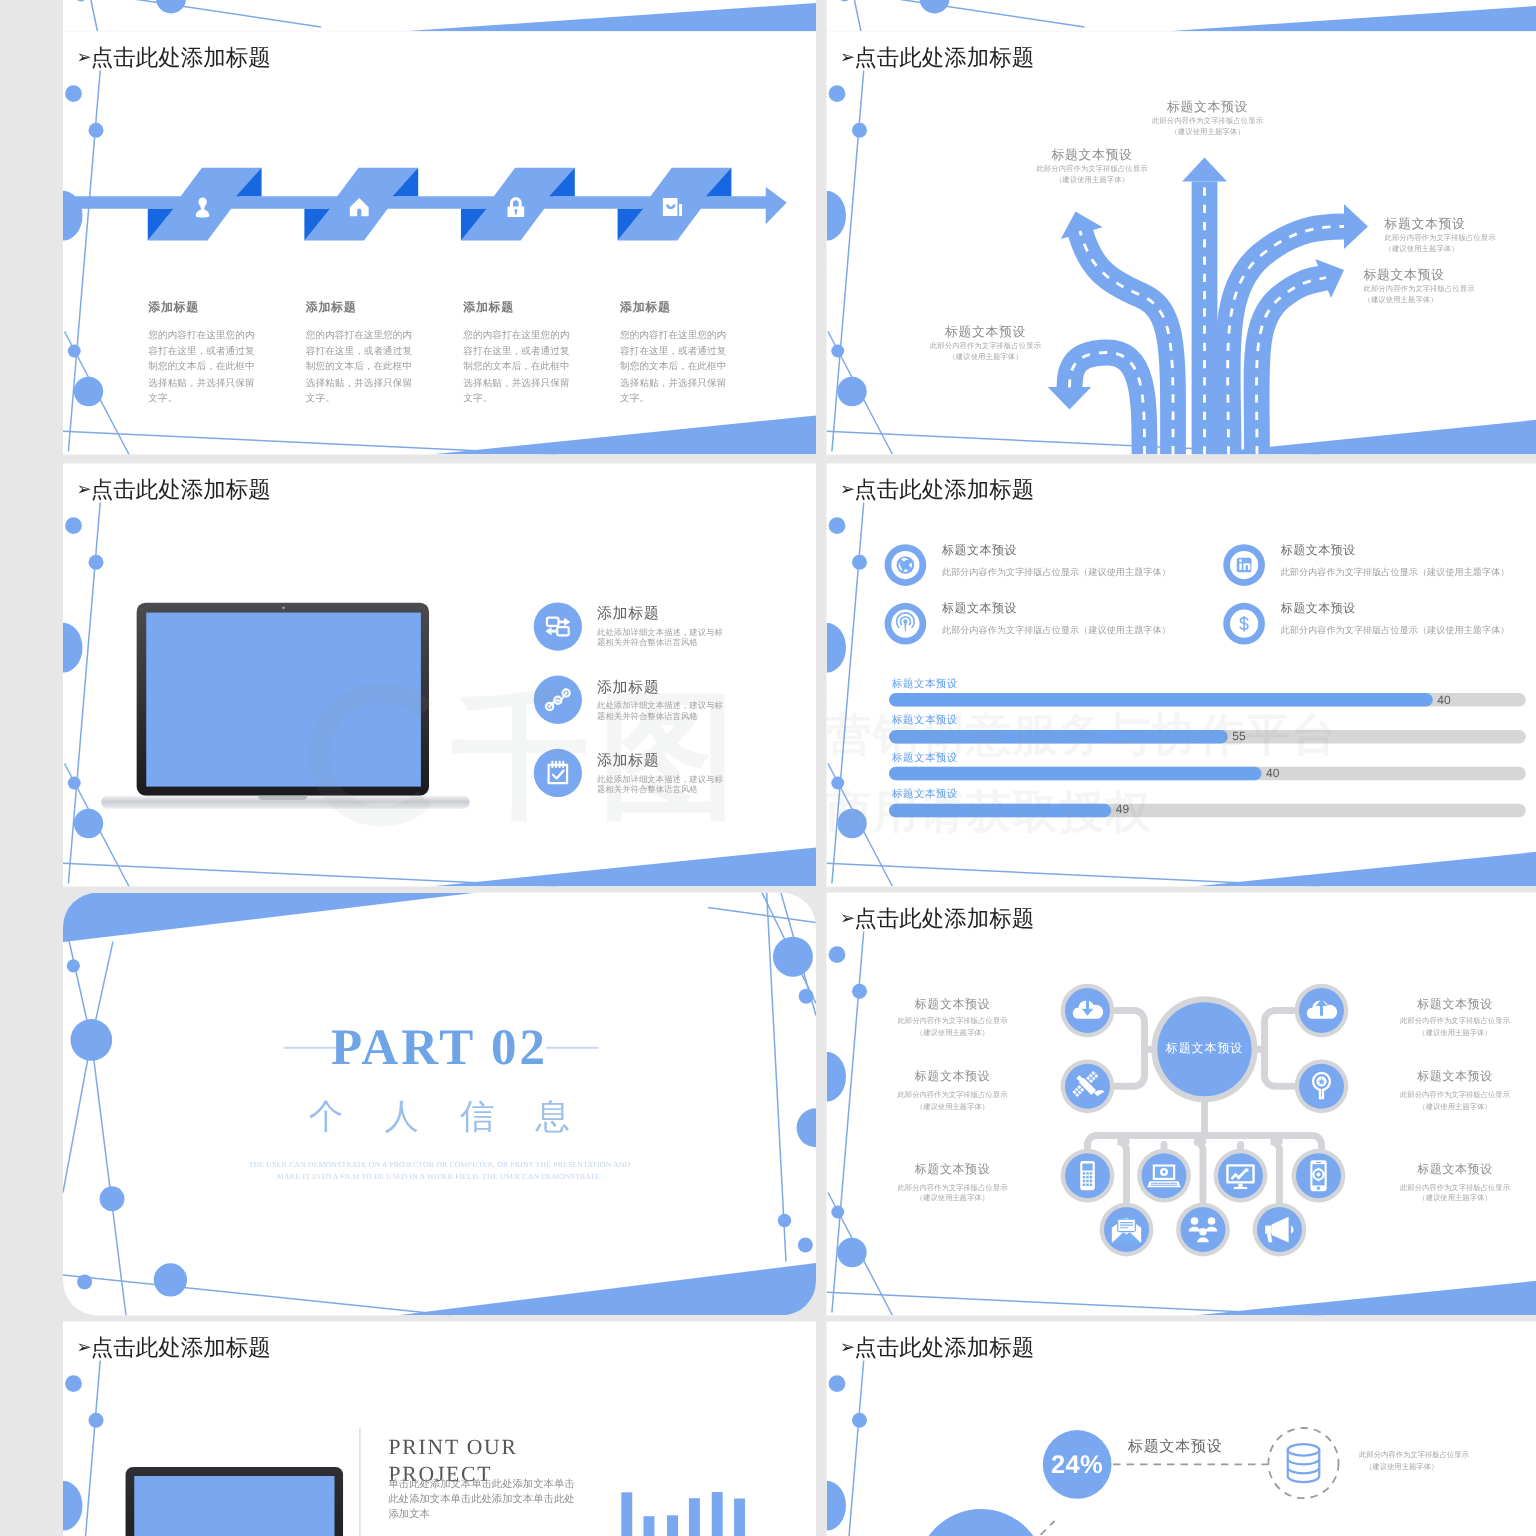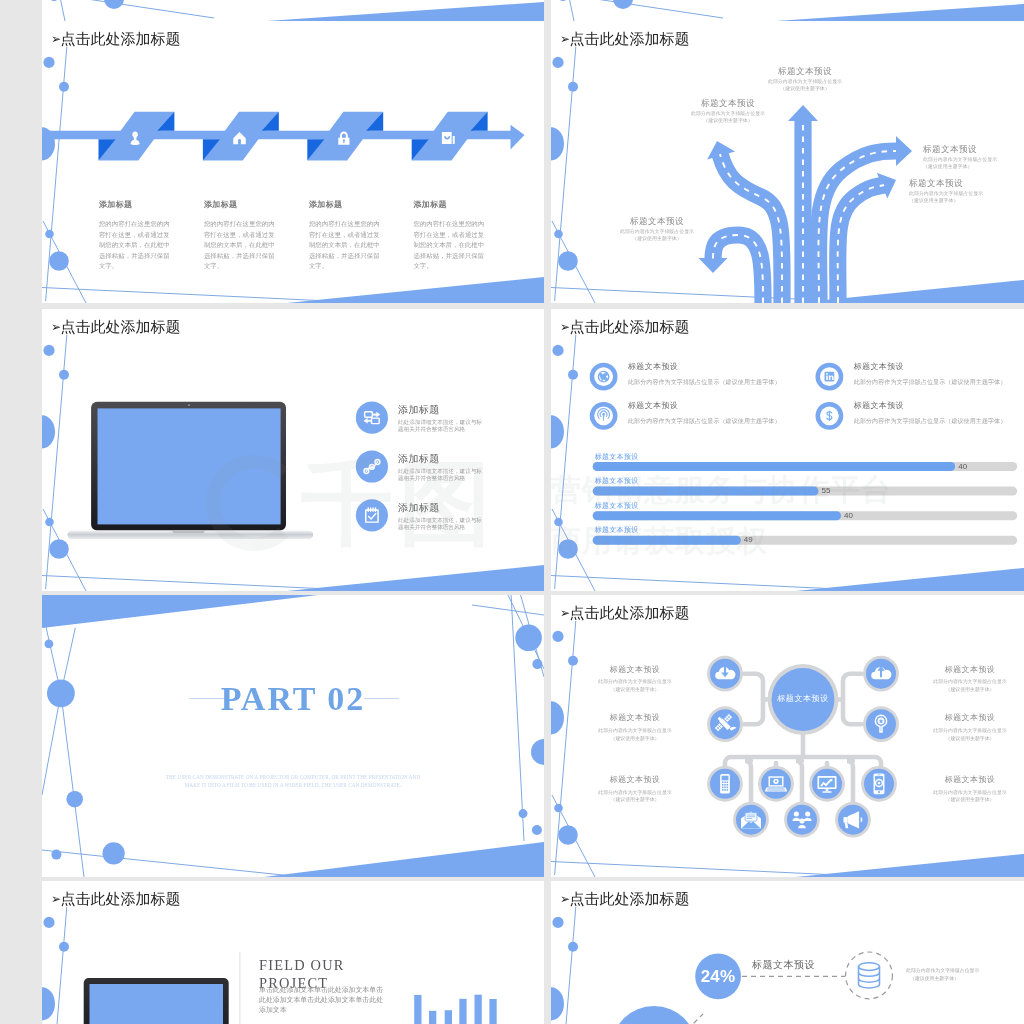--- a/index.html
+++ b/index.html
@@ -313,21 +313,21 @@
       <div class="t" style="left:302.79999999999995px;top:108.8px;line-height:6px;font-size:6px;color:#9f9f9f;letter-spacing:.1px;">此部分内容作为文字排版占位显示（建议使用主题字体）</div>
       <div class="t" style="left:43.7px;top:143.5px;line-height:7px;font-size:7px;color:#5b9bf0;letter-spacing:.3px;">标题文本预设</div>
       <div class="t" style="left:407.22299999999996px;top:153.5px;line-height:8px;font-size:8px;color:#585858;">40</div>
       <div class="t" style="left:43.7px;top:168.1px;line-height:7px;font-size:7px;color:#5b9bf0;letter-spacing:.3px;">标题文本预设</div>
       <div class="t" style="left:270.534px;top:178.1px;line-height:8px;font-size:8px;color:#585858;text-align:center;">55</div>
       <div class="t" style="left:43.7px;top:192.7px;line-height:7px;font-size:7px;color:#5b9bf0;letter-spacing:.3px;">标题文本预设</div>
       <div class="t" style="left:293.03249999999997px;top:202.7px;line-height:8px;font-size:8px;color:#585858;">40</div>
       <div class="t" style="left:43.7px;top:217.3px;line-height:7px;font-size:7px;color:#5b9bf0;letter-spacing:.3px;">标题文本预设</div>
       <div class="t" style="left:192.8505px;top:227.3px;line-height:8px;font-size:8px;color:#585858;">49</div>
     </div>
-    <div class="slide" style="left:6px;top:595px;">
+    <div class="slide" style="left:6px;top:595px;border-radius:23px;">
       <svg width="502" height="282" viewBox="0 0 502 282" style="position:absolute;left:0;top:0;">
         <path d="M 0,0 L 276,0 L 0,33 Z" fill="#79a8f0"></path>
         <path d="M 502,247 L 502,282 L 222,282 Z" fill="#79a8f0"></path>
         <line x1="33.3" y1="32.8" x2="18.9" y2="98.3" stroke="#7ea9e4" stroke-width="1"></line>
         <line x1="18.9" y1="98.3" x2="42" y2="282" stroke="#7ea9e4" stroke-width="1"></line>
         <line x1="4" y1="32" x2="18.9" y2="98.3" stroke="#7ea9e4" stroke-width="1"></line>
         <line x1="18.9" y1="98.3" x2="0" y2="200" stroke="#7ea9e4" stroke-width="1"></line>
         <line x1="0" y1="255" x2="260" y2="282" stroke="#7ea9e4" stroke-width="1"></line>
         <line x1="469" y1="-2" x2="482" y2="246" stroke="#7ea9e4" stroke-width="1"></line>
         <line x1="502" y1="74" x2="465" y2="-2" stroke="#7ea9e4" stroke-width="1"></line>
@@ -340,20 +340,21 @@
         <circle cx="71.6" cy="258.3" r="11.1" fill="#79a8f0"></circle>
         <circle cx="486.6" cy="42.8" r="13.3" fill="#79a8f0"></circle>
         <circle cx="495.4" cy="69.1" r="5" fill="#79a8f0"></circle>
         <circle cx="481" cy="218.6" r="4.5" fill="#79a8f0"></circle>
         <circle cx="494.9" cy="235" r="5" fill="#79a8f0"></circle>
         <circle cx="502" cy="156.9" r="13" fill="#79a8f0"></circle>
         <line x1="147" y1="103.5" x2="183" y2="103.5" stroke="#c6d8ef" stroke-width="1.2"></line>
         <line x1="322" y1="103.5" x2="357" y2="103.5" stroke="#c6d8ef" stroke-width="1.2"></line>
       </svg>
       <div class="t" style="left:0;width:502px;text-align:center;top:86.5px;line-height:34px;font-size:34px;font-weight:700;font-family:&quot;Liberation Serif&quot;,serif;color:#6fa4e6;letter-spacing:2px;">PART 02</div>
+      <div class="t" style="left:0;width:502px;text-align:center;top:138px;line-height:23px;font-size:23px;color:#9cc0ec;letter-spacing:10.5px;text-indent:10.5px;">个 人 信 息</div>
       <div class="t" style="left:0;width:502px;text-align:center;top:180px;line-height:5.5px;font-size:5.2px;color:#c3d6ee;font-family:&quot;Liberation Serif&quot;,serif;letter-spacing:.1px;">THE USER CAN DEMONSTRATE ON A PROJECTOR OR COMPUTER, OR PRINT THE PRESENTATION AND</div>
       <div class="t" style="left:0;width:502px;text-align:center;top:188px;line-height:5.5px;font-size:5.2px;color:#c3d6ee;font-family:&quot;Liberation Serif&quot;,serif;letter-spacing:.1px;">MAKE IT INTO A FILM TO BE USED IN A WIDER FIELD. THE USER CAN DEMONSTRATE.</div>
     </div>
     <div class="slide" style="left:515px;top:595px;">
       <svg width="502" height="282" viewBox="0 0 502 282" style="position:absolute;left:0;top:0;">
         <line x1="24.8" y1="26" x2="3.6" y2="280" stroke="#7ea9e4" stroke-width="1"></line>
         <line x1="1" y1="200" x2="44" y2="282" stroke="#7ea9e4" stroke-width="1"></line>
         <line x1="0" y1="266.5" x2="330" y2="282" stroke="#7ea9e4" stroke-width="1"></line>
         <circle cx="7" cy="41.4" r="5.6" fill="#79a8f0"></circle>
         <circle cx="22" cy="65.8" r="5" fill="#79a8f0"></circle>
@@ -570,21 +571,21 @@
         <line x1="197.9" y1="70.7" x2="197.9" y2="282" stroke="#dedede" stroke-width="1"></line>
         <g>
           <rect x="372.2" y="113.9" width="7.3" height="30.099999999999994" fill="#79a8f0"></rect>
           <rect x="387" y="129.8" width="7.3" height="14.199999999999989" fill="#79a8f0"></rect>
           <rect x="402.7" y="129.2" width="7.3" height="14.800000000000011" fill="#79a8f0"></rect>
           <rect x="417.3" y="117.8" width="7.3" height="26.200000000000003" fill="#79a8f0"></rect>
           <rect x="432.5" y="113.7" width="7.3" height="30.299999999999997" fill="#79a8f0"></rect>
           <rect x="447.4" y="118" width="7.3" height="26" fill="#79a8f0"></rect>
         </g>
       </svg>
-      <div class="t" style="left:217px;top:77px;line-height:14.4px;font-size:14.4px;font-family:&quot;Liberation Serif&quot;,serif;color:#55555a;letter-spacing:1.2px;">FIELD OUR</div>
+      <div class="t" style="left:217px;top:77px;line-height:14.4px;font-size:14.4px;font-family:&quot;Liberation Serif&quot;,serif;color:#55555a;letter-spacing:1.2px;">PRINT OUR</div>
       <div class="t" style="left:217px;top:94.5px;line-height:14.4px;font-size:14.4px;font-family:&quot;Liberation Serif&quot;,serif;color:#55555a;letter-spacing:1.2px;">PROJECT</div>
       <div class="t" style="left:217px;top:105.5px;line-height:6.9px;font-size:6.9px;color:#8d8d8d;">单击此处添加文本单击此处添加文本单击</div>
       <div class="t" style="left:217px;top:115.5px;line-height:6.9px;font-size:6.9px;color:#8d8d8d;">此处添加文本单击此处添加文本单击此处</div>
       <div class="t" style="left:217px;top:125.5px;line-height:6.9px;font-size:6.9px;color:#8d8d8d;">添加文本</div>
     </div>
     <div class="slide" style="left:515px;top:881px;">
       <svg width="502" height="282" viewBox="0 0 502 282" style="position:absolute;left:0;top:0;">
         <line x1="24.8" y1="26" x2="3.6" y2="280" stroke="#7ea9e4" stroke-width="1"></line>
         <line x1="1" y1="200" x2="44" y2="282" stroke="#7ea9e4" stroke-width="1"></line>
         <line x1="0" y1="266.5" x2="330" y2="282" stroke="#7ea9e4" stroke-width="1"></line>

